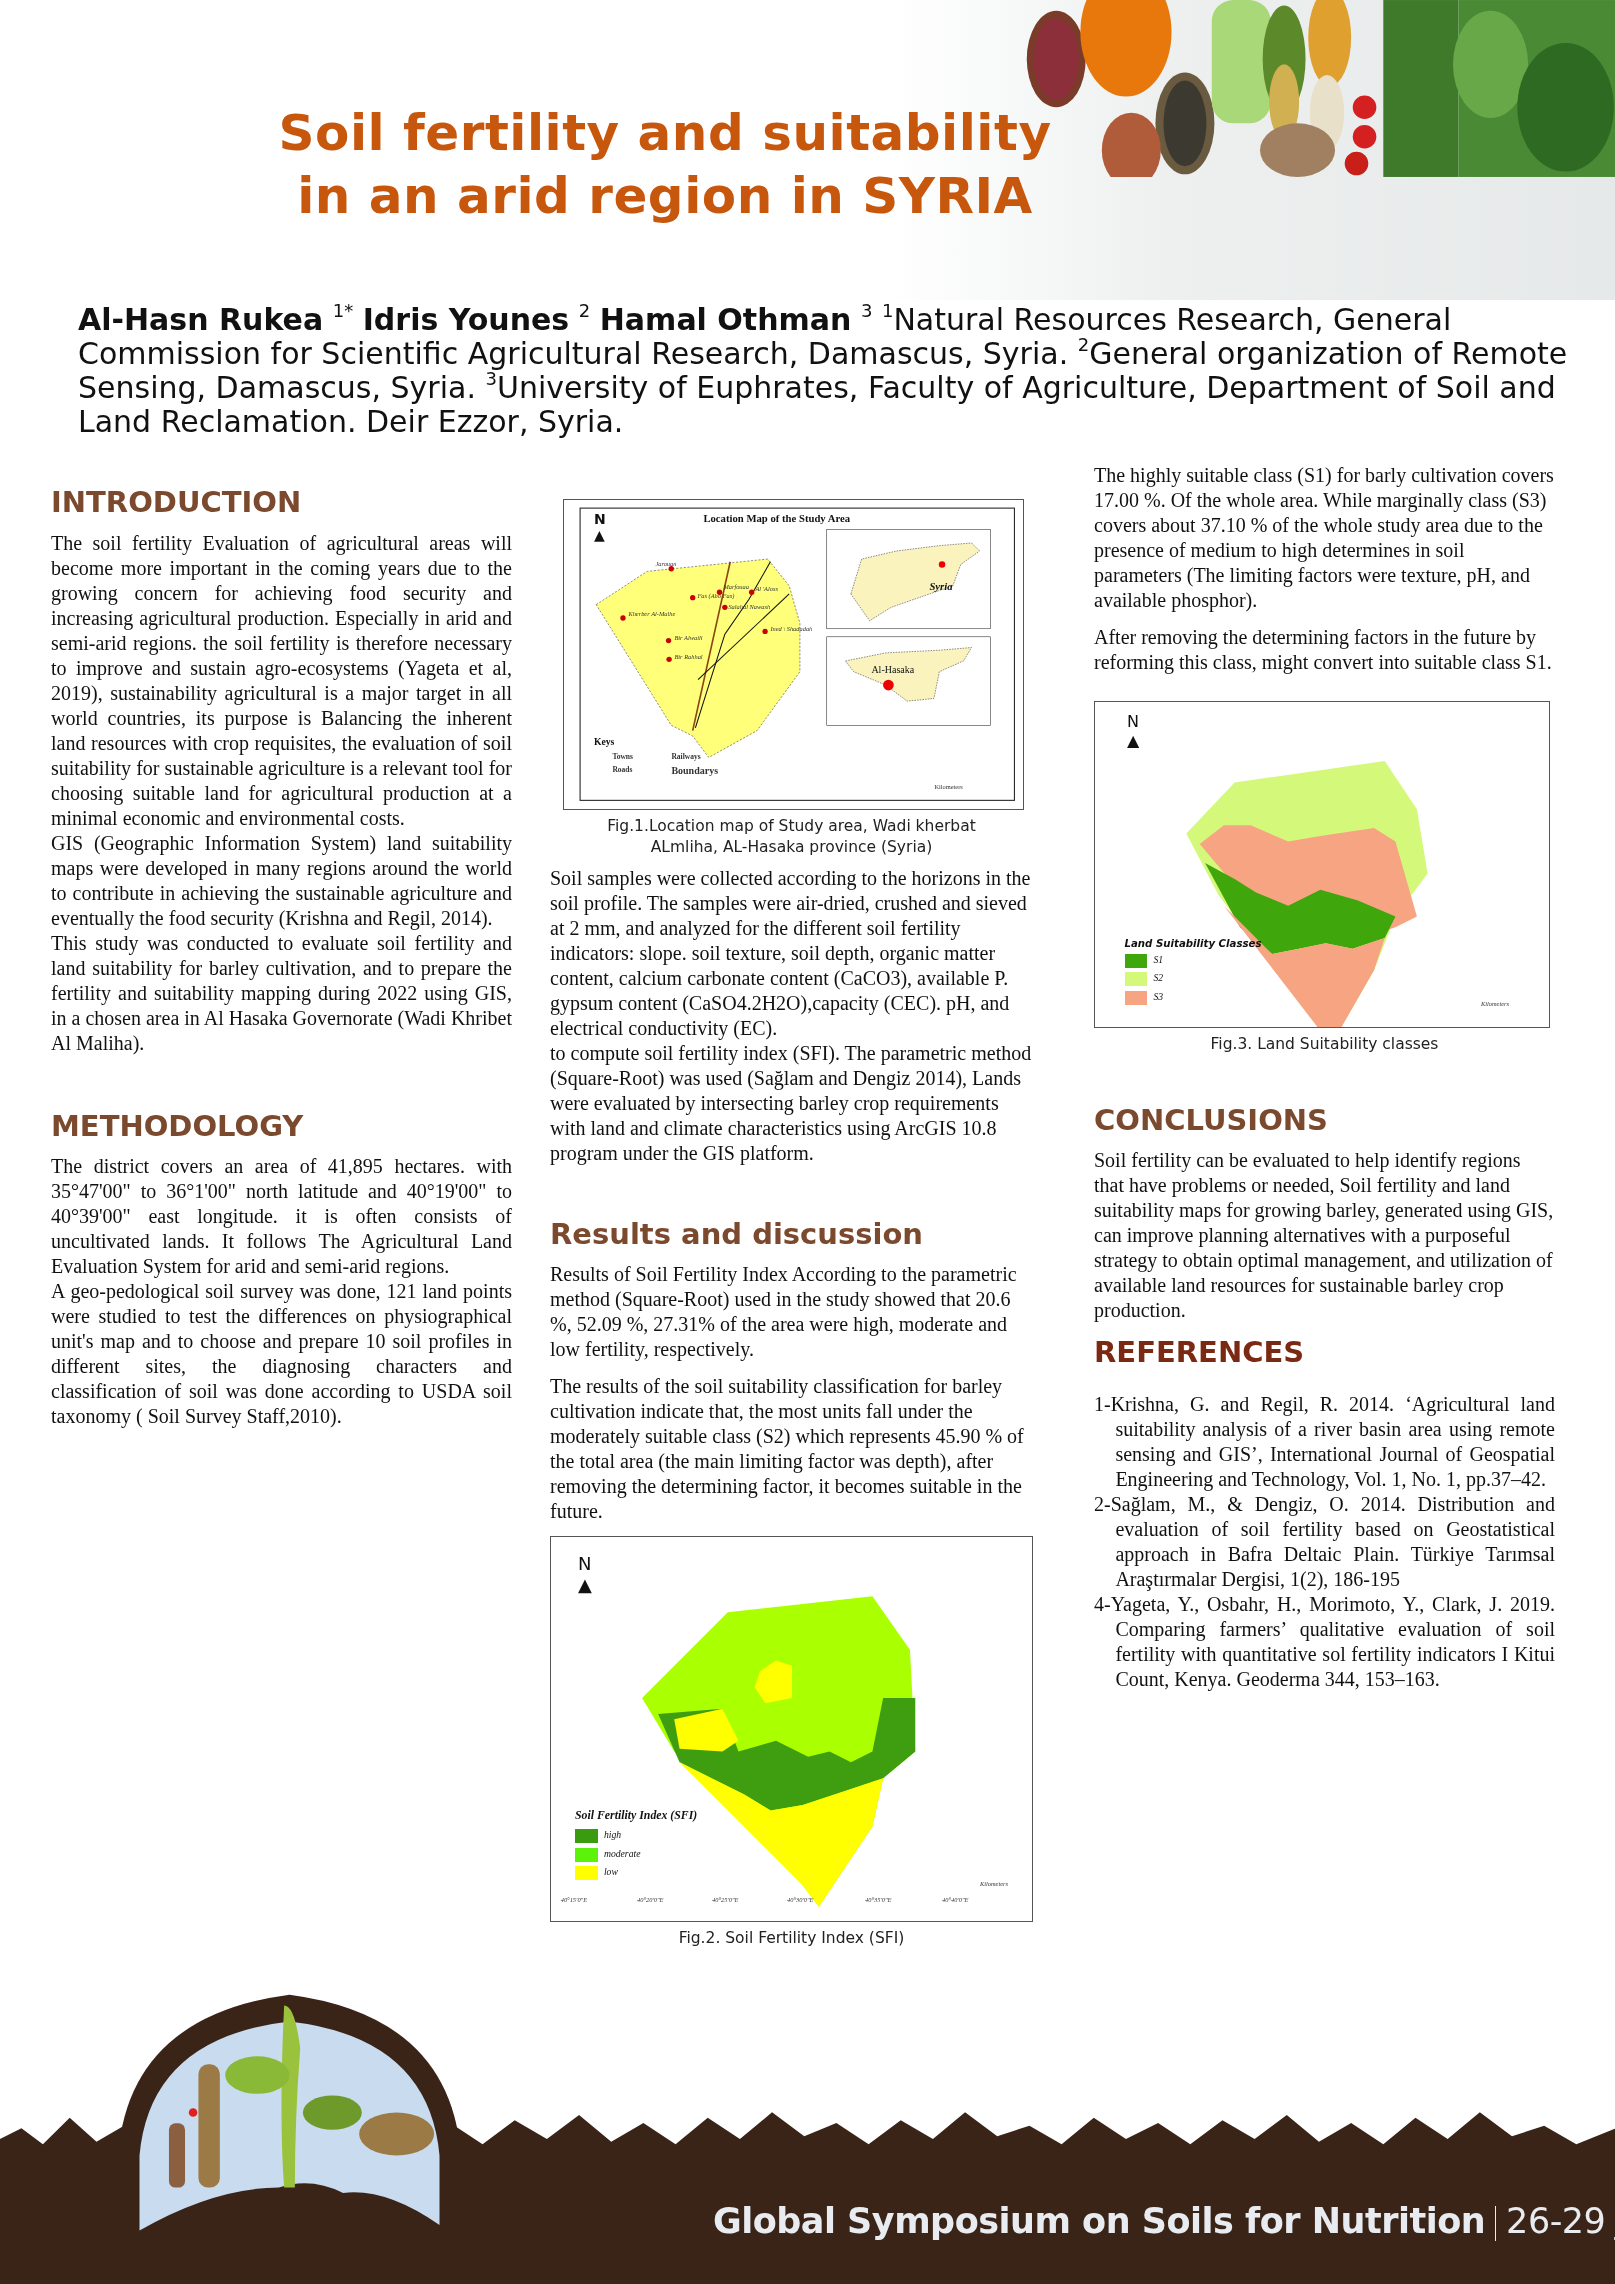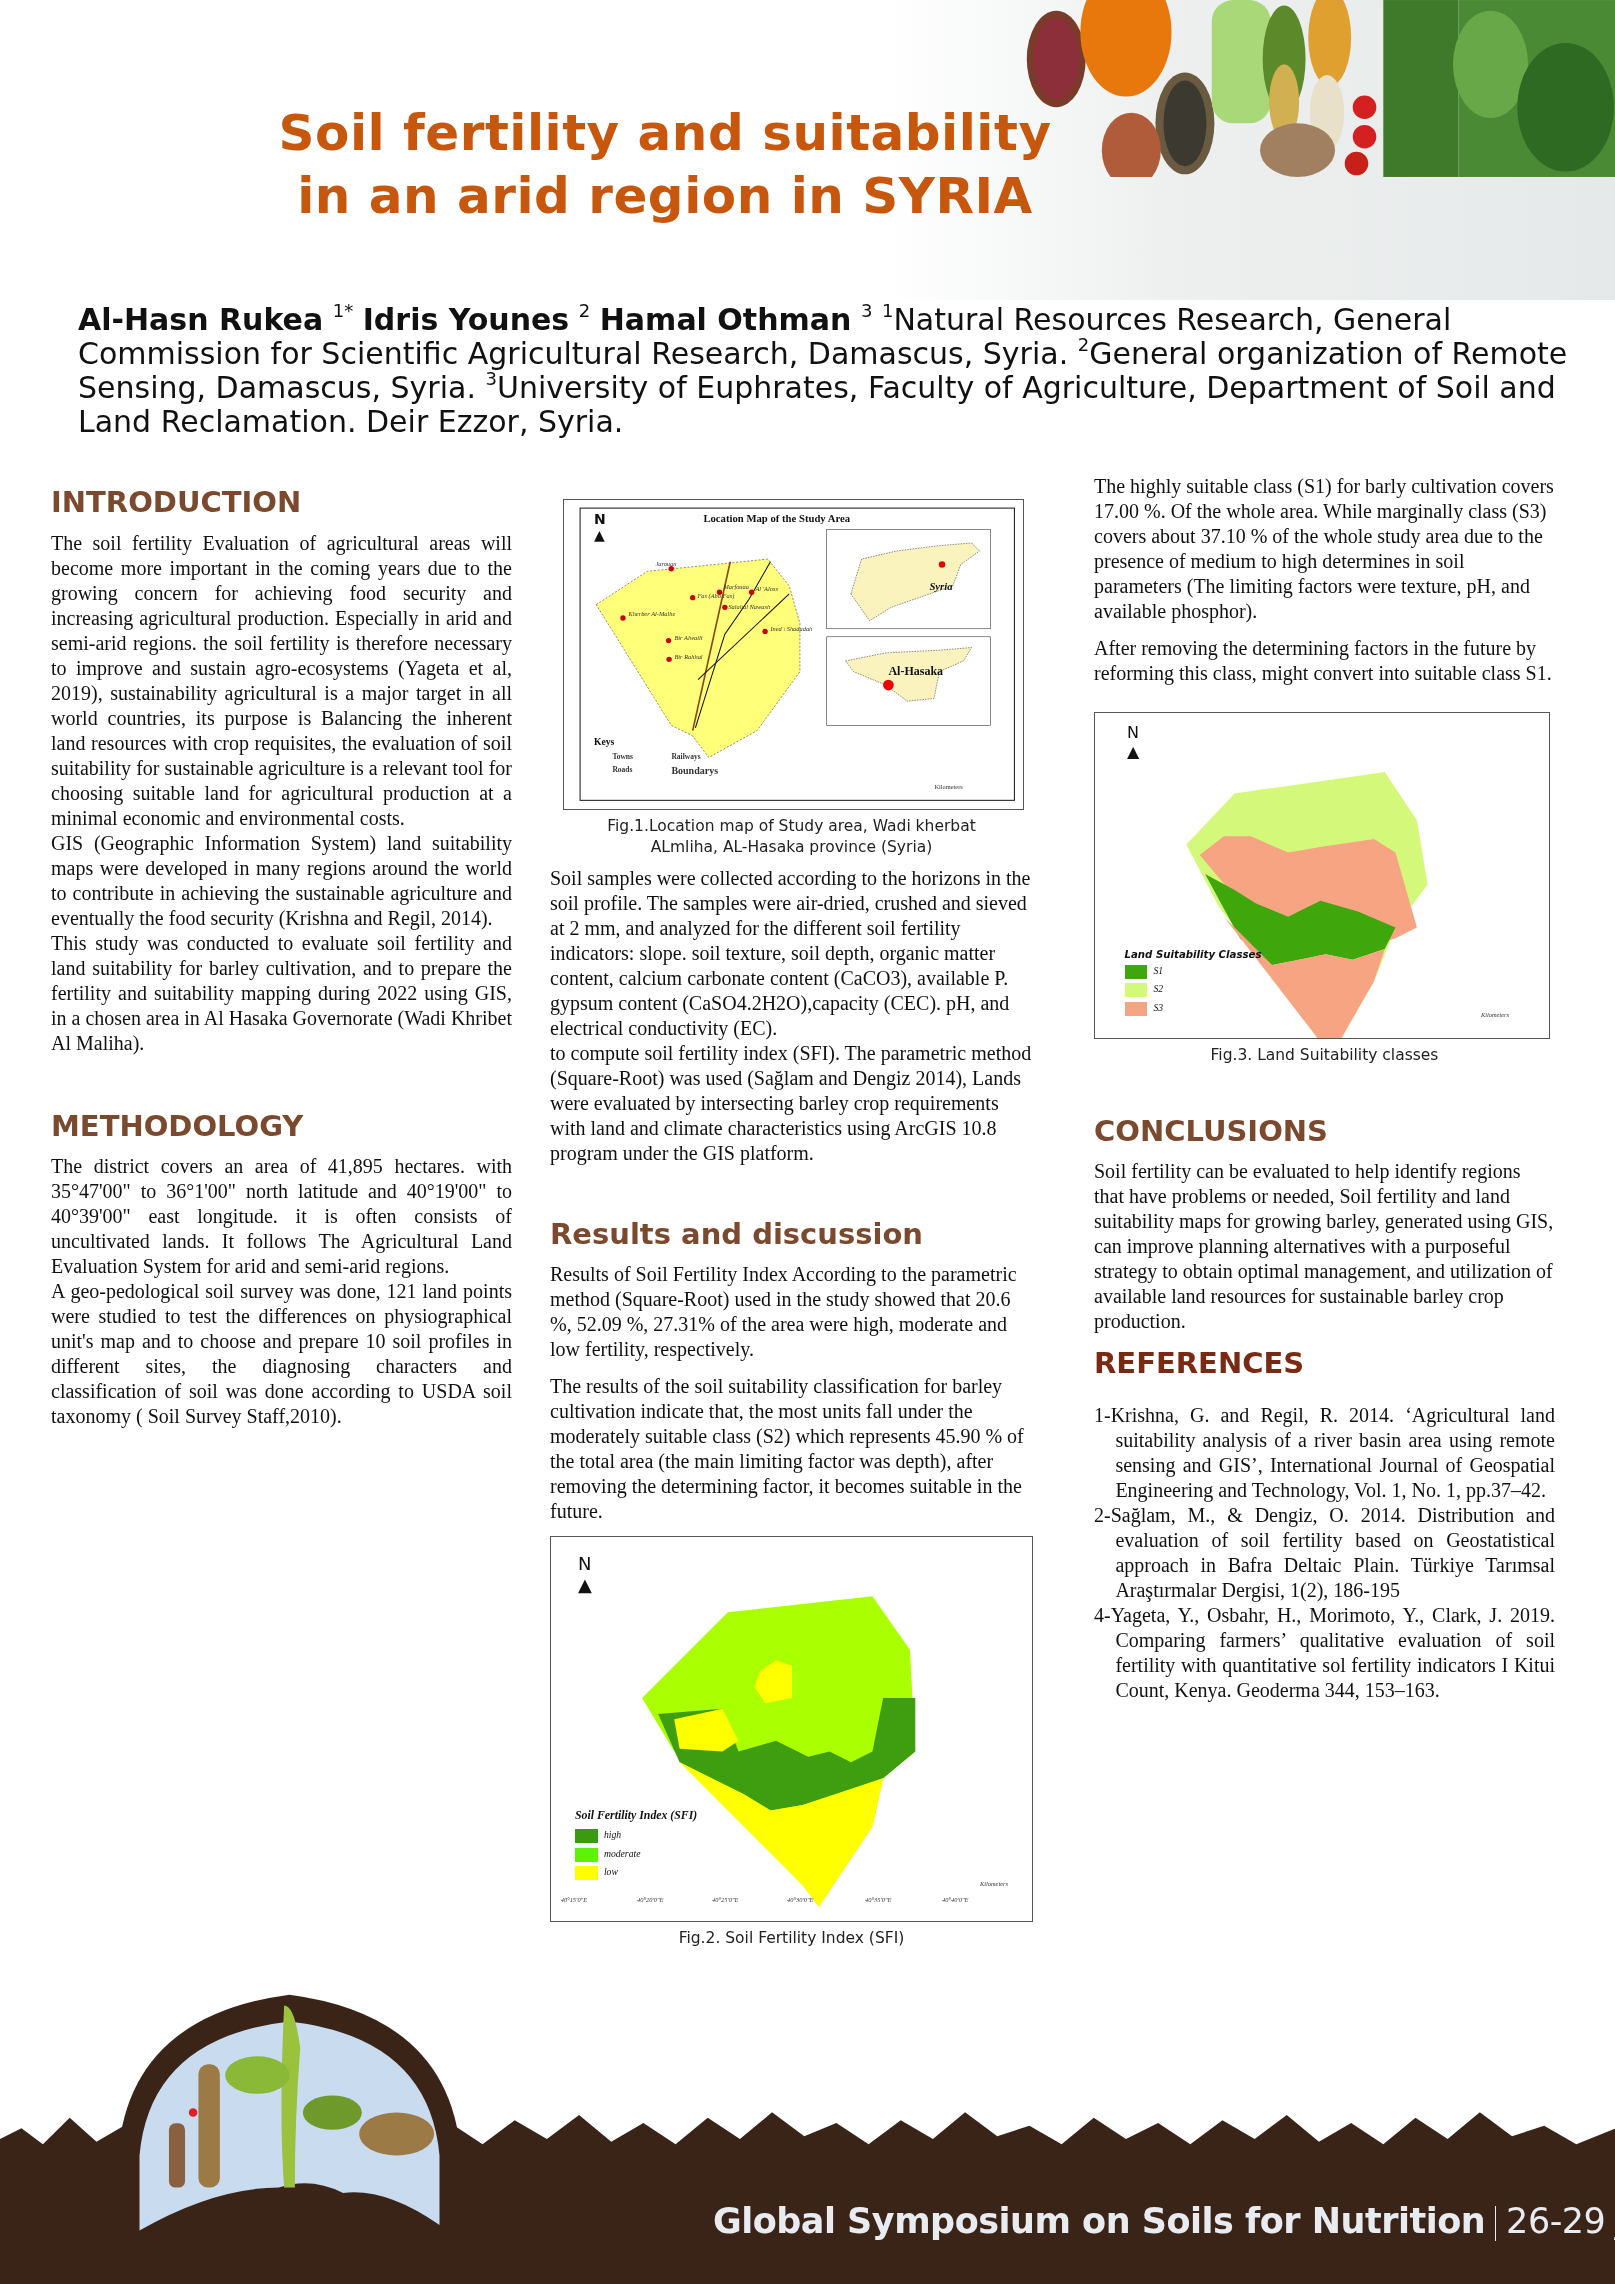--- a/index.html
+++ b/index.html
@@ -157,21 +157,21 @@
       <rect x="490" y="55" width="305" height="185" fill="#fff" stroke="#222"></rect>
       <path d="M535 175 L555 110 L620 95 L700 85 L760 80 L775 95 L740 120 L725 160 L610 200 L570 225 Z" fill="#fbf3be" stroke="#333" stroke-dasharray="3,2"></path>
       <circle cx="705" cy="120" r="6" fill="#e00"></circle>
       <rect x="490" y="255" width="305" height="165" fill="#fff" stroke="#222"></rect>
       <path d="M525 300 L600 285 L700 280 L760 275 L745 300 L700 320 L690 370 L640 375 L600 345 L540 320 Z" fill="#fbf3be" stroke="#333" stroke-dasharray="3,2"></path>
       <circle cx="605" cy="345" r="10" fill="#e00"></circle>
     </svg>
     <div class="map-label" style="left:139px;top:11.8px;font-style:normal;font-weight:bold;font-size:10.7px;color:#111">Location Map of the Study Area</div>
     <div class="north" style="left:29.5px;top:10.7px;font-size:14px;font-weight:bold"><span>N</span><br>▲</div>
     <div class="map-label" style="left:365px;top:80px;font-size:10.7px;font-weight:bold;color:#111">Syria</div>
-    <div class="map-label" style="left:324px;top:164px;font-size:12px;font-style:normal;font-weight:bold;color:#111">Al-Hasaka</div>
+    <div class="map-label" style="left:307px;top:164px;font-size:10px;font-style:normal;font-weight:normal;color:#111">Al-Hasaka</div>
     <div class="map-label" style="left:91px;top:60px">Jarouan</div>
     <div class="map-label" style="left:159px;top:83px">Marfouaa</div>
     <div class="map-label" style="left:191px;top:85px">Al 'Aloss</div>
     <div class="map-label" style="left:133px;top:92px">Fas (Abo Fas)</div>
     <div class="map-label" style="left:164px;top:103px">Salahal Nawash</div>
     <div class="map-label" style="left:64px;top:110px">Kherber Al-Malhe</div>
     <div class="map-label" style="left:206px;top:125px">Ined \ Shadadah</div>
     <div class="map-label" style="left:110px;top:134px">Bir Alwaili</div>
     <div class="map-label" style="left:110px;top:153px">Bir Rahhal</div>
     <div class="map-label" style="left:29.5px;top:236px;font-style:normal;font-weight:bold;font-size:9.7px;color:#111">Keys</div>
@@ -213,21 +213,21 @@
     <div class="map-label" style="left:9.7px;top:359px">40°15'0"E</div>
     <div class="map-label" style="left:86px;top:359px">40°20'0"E</div>
     <div class="map-label" style="left:161px;top:359px">40°25'0"E</div>
     <div class="map-label" style="left:236px;top:359px">40°30'0"E</div>
     <div class="map-label" style="left:314px;top:359px">40°35'0"E</div>
     <div class="map-label" style="left:391px;top:359px">40°40'0"E</div>
   </div>
   <div class="caption">Fig.2. Soil Fertility Index (SFI)</div>
 </div>
 
-<div class="col col3" style="top:474px">
+<div class="col col3" style="top:463px">
   <div class="body-text">
     <p class="para">The highly suitable class (S1) for barly cultivation covers 17.00 %.  Of the whole area. While marginally class (S3) covers about 37.10 % of the whole study area due to the presence of medium to high determines in soil parameters (The limiting factors were texture, pH, and available phosphor).</p>
     <p class="para">After removing the determining factors in the future by reforming this class, might convert into suitable class S1.</p>
   </div>
 
   <div class="figure-box" style="width:456px;height:327px;margin-top:26px">
     <svg width="454" height="325" viewBox="0 0 846 606">
       <polygon points="170,245 260,150 540,110 600,200 620,320 560,400 520,500 440,640 410,600 230,360" fill="#d4f97a"></polygon>
       <path d="M195,265 L240,230 L290,230 L360,260 L420,250 L520,235 L560,260 L600,400 L560,420 L500,440 L430,440 L360,420 L300,420 L250,330 Z" fill="#f6a482"></path>
       <path d="M205,300 L260,330 L300,355 L360,380 L420,350 L490,370 L560,400 L540,440 L480,460 L430,450 L380,460 L330,470 L270,420 Z" fill="#3fa60c"></path>

